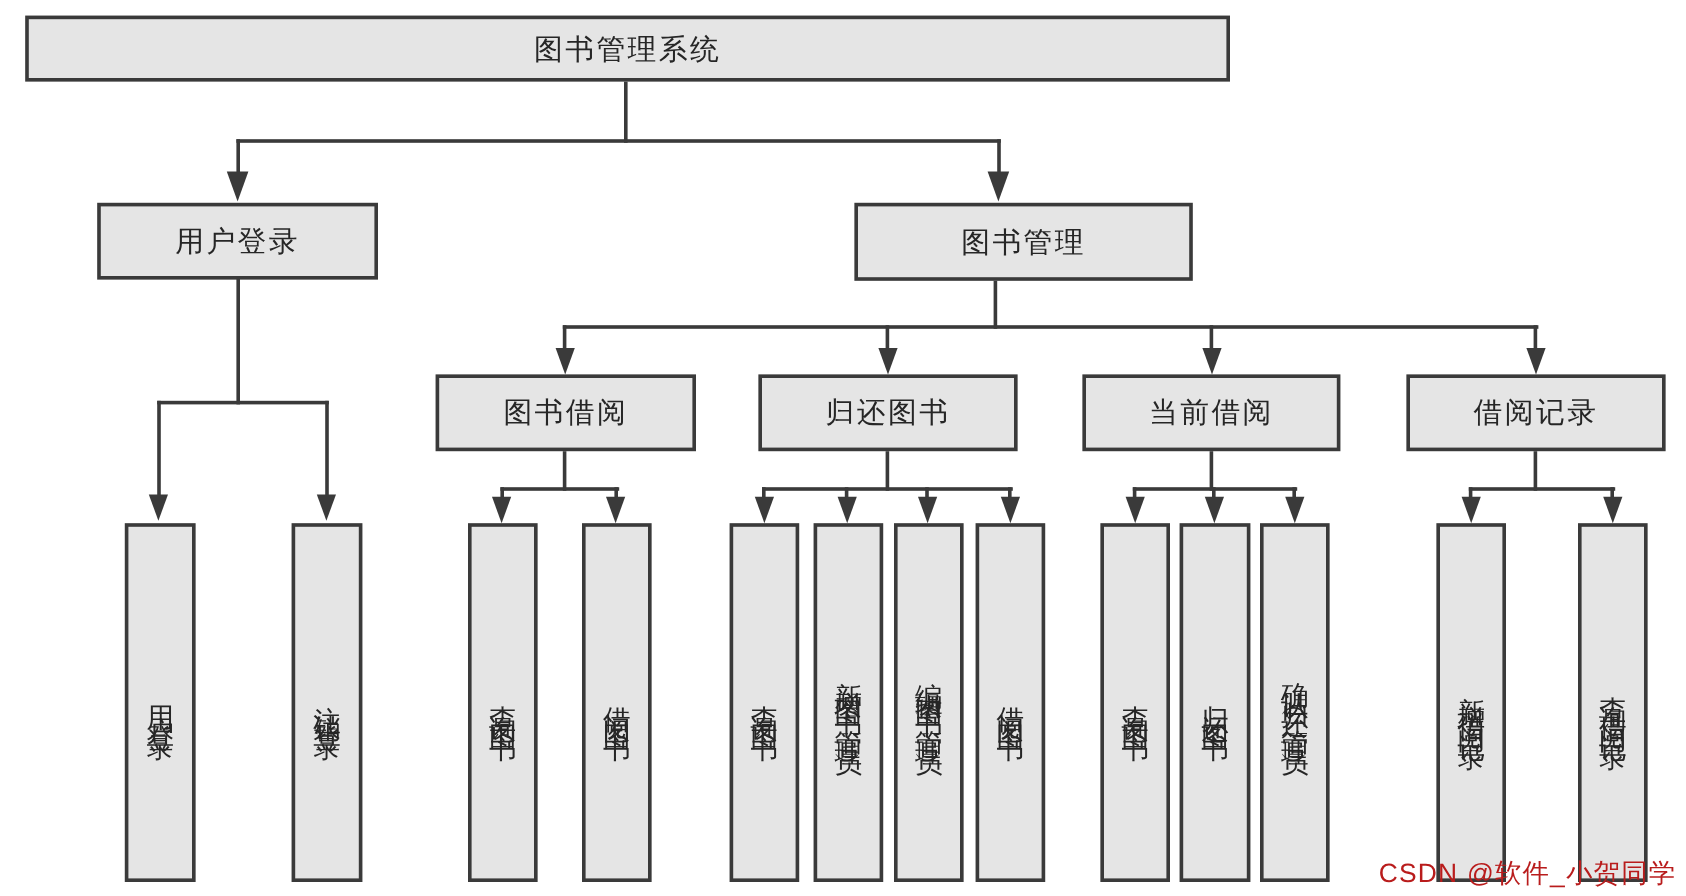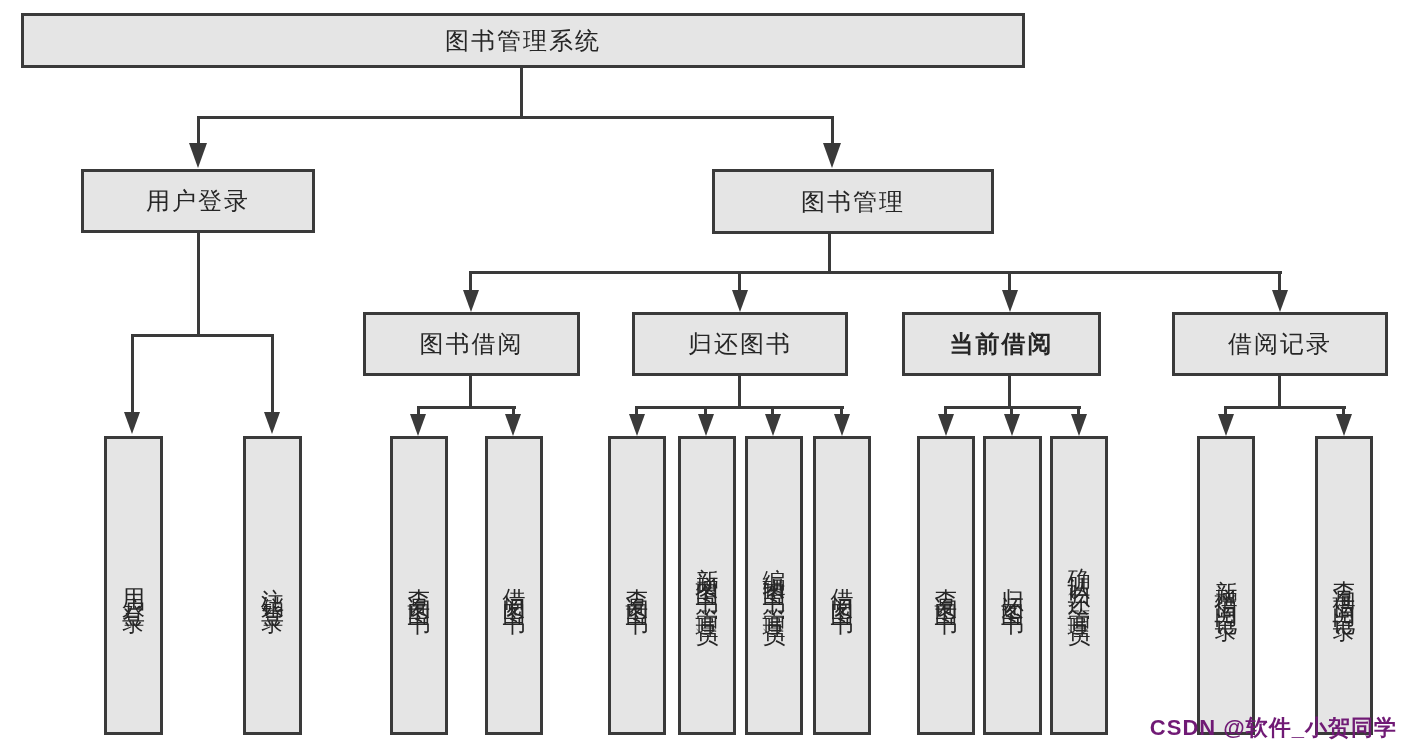--- a/index.html
+++ b/index.html
@@ -18,36 +18,36 @@
     font-size:23px;letter-spacing:8px;line-height:1;
   }
   .vl{position:absolute;width:3px;background:#3a3a3a;}
   .hl{position:absolute;height:3px;background:#3a3a3a;}
   .ar{position:absolute;width:0;height:0;
       border-left:8px solid transparent;border-right:8px solid transparent;
       border-top:22px solid #3a3a3a;}
   .ar.big{border-left-width:9px;border-right-width:9px;border-top-width:25px;}
   .watermark{
     position:absolute;right:8px;bottom:4px;z-index:5;
-    color:#701a75;font-size:22px;letter-spacing:1px;white-space:nowrap;font-weight:bold;
+    color:#b91c1c;font-size:22px;letter-spacing:1px;white-space:nowrap;
   }
 </style>
 </head>
 <body>
 
 <div class="stage">
 
   <div class="node h" style="left:21px;top:13px;width:1004px;height:55px;">图书管理系统</div>
 
   <div class="node h" style="left:81px;top:169px;width:234px;height:64px;">用户登录</div>
   <div class="node h" style="left:712px;top:169px;width:282px;height:65px;">图书管理</div>
 
   <div class="node h" style="left:363px;top:312px;width:217px;height:64px;">图书借阅</div>
   <div class="node h" style="left:632px;top:312px;width:216px;height:64px;">归还图书</div>
-  <div class="node h" style="left:902px;top:312px;width:199px;height:64px;font-weight:bold;">当前借阅</div>
+  <div class="node h" style="left:902px;top:312px;width:215px;height:64px;">当前借阅</div>
   <div class="node h" style="left:1172px;top:312px;width:216px;height:64px;">借阅记录</div>
 
   <div class="node leaf" style="left:104px;top:436px;width:59px;height:299px;">用户登录</div>
   <div class="node leaf" style="left:243px;top:436px;width:59px;height:299px;">注销登录</div>
 
   <div class="node leaf" style="left:390px;top:436px;width:58px;height:299px;">查询图书</div>
   <div class="node leaf" style="left:485px;top:436px;width:58px;height:299px;">借阅图书</div>
 
   <div class="node leaf" style="left:608px;top:436px;width:58px;height:299px;">查询图书</div>
   <div class="node leaf" style="left:678px;top:436px;width:58px;height:299px;">新增图书（管理员）</div>

